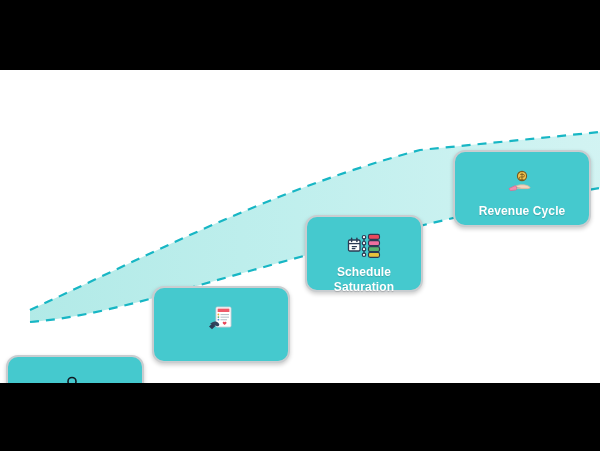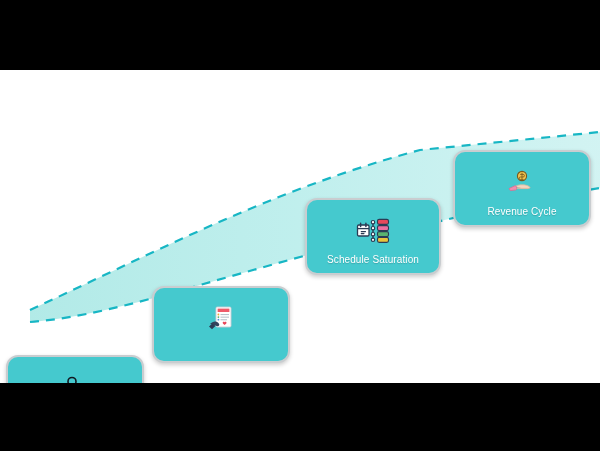--- a/index.html
+++ b/index.html
@@ -66,33 +66,33 @@
   .card .icon-wrap {
     width: 40px;
     height: 34px;
     display: flex;
     align-items: center;
     justify-content: center;
     margin-top: 14px;
   }
   .card .card-label {
     color: #ffffff;
-    font-weight: normal;
-    font-size: 10px;
+    font-weight: bold;
+    font-size: 12px;
     line-height: 15px;
     text-align: center;
     letter-spacing: 0.1px;
     text-shadow: 0 1px 1px rgba(0,0,0,0.18);
     padding: 4px 6px 0 6px;
     white-space: pre-line;
   }
 
   #card-patient      { left: 6px;   top: 285px; width: 138px; height: 77px; }
   #card-eligibility  { left: 152px; top: 216px; width: 138px; height: 77px; }
-  #card-schedule     { left: 305px; top: 128px; width: 136px; height: 77px; }
+  #card-schedule     { left: 305px; top: 145px; width: 118px; height: 77px; }
   #card-revenue      { left: 453px; top: 80px;  width: 138px; height: 77px; }
 </style>
 </head>
 <body>
 
 <div id="stage">
 
   <div class="band-top"></div>
 
   <div id="canvas">

